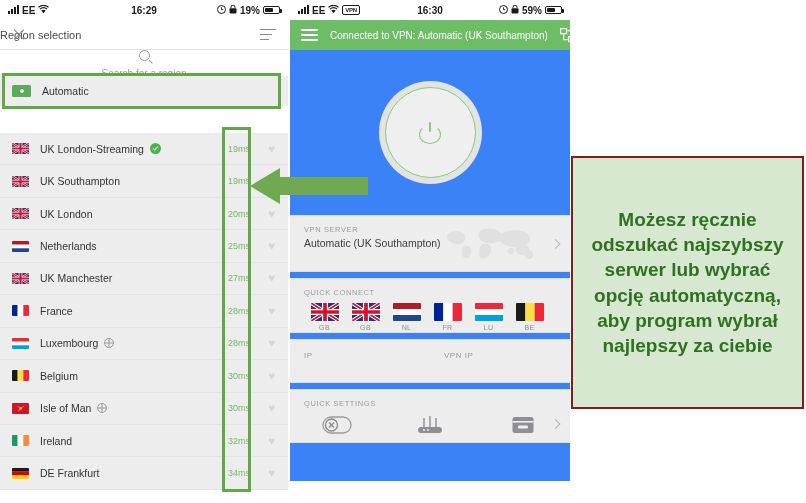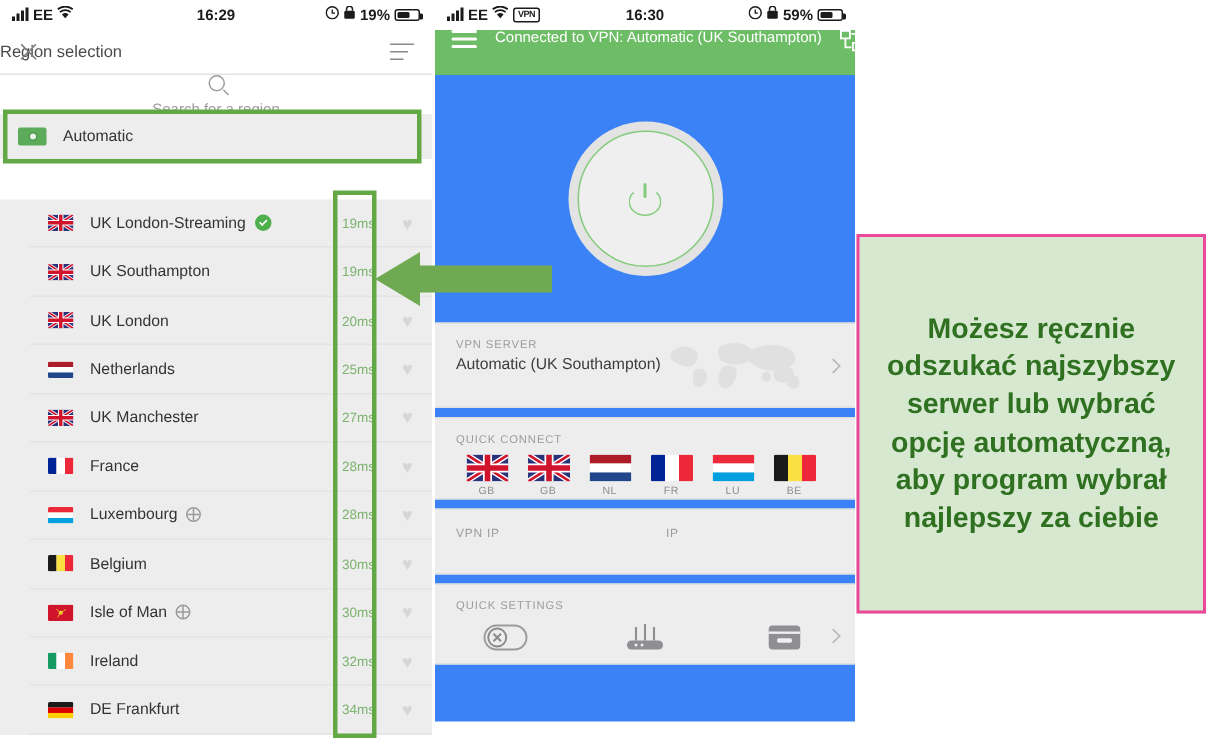--- a/index.html
+++ b/index.html
@@ -73,21 +73,21 @@
     width:19px;height:12px;background:#5cab5a;border-radius:1.5px;
     display:flex;align-items:center;justify-content:center;flex:none;
   }
   .auto-badge i{width:6px;height:6px;border-radius:50%;background:#e9f2e9;border:1px solid #4e9a4c;box-sizing:border-box;}
   .hl-auto{
     position:absolute;left:2px;right:7px;top:-3px;bottom:-3px;
     border:3px solid #62a844;box-sizing:border-box;
     pointer-events:none;
   }
 
-  .l-list{position:absolute;left:0;right:0;top:133px;bottom:13px;background:#ededed;padding-left:20px;}
+  .l-list{position:absolute;left:0;right:0;top:133px;bottom:13px;background:#ededed;}
   .row{
     height:32.45px;display:flex;align-items:center;
     padding:0 10px 0 12px;box-sizing:border-box;
     border-bottom:1px solid #e3e3e3;
     font-size:10.5px;color:#333;position:relative;
   }
   .flag{width:17px;height:11px;flex:none;margin-right:11px;position:relative;overflow:hidden;border-radius:1px;}
   .row-name{white-space:nowrap;}
   .chk{
     width:11px;height:11px;border-radius:50%;background:#4fb14d;margin-left:6px;
@@ -111,21 +111,21 @@
   }
 
   
   .arrow{position:absolute;left:250px;top:166px;width:118px;height:40px;z-index:6;}
 
   
   #phone-right{
     position:absolute;left:290px;top:0;width:280px;height:503px;background:#fff;
   }
   .r-green-head{
-    background:#6cbd65;height:30px;display:flex;align-items:flex-start;
+    background:#6cbd65;height:30px;display:flex;align-items:center;
     padding:0 11px;box-sizing:border-box;gap:12px;
   }
   .burger{width:17px;height:12px;display:flex;flex-direction:column;justify-content:space-between;flex:none;}
   .burger span{display:block;height:2px;background:#fff;border-radius:1px;}
   .r-head-title{font-size:10px;color:#fff;white-space:nowrap;}
   .r-head-icon{margin-left:auto;width:16px;height:15px;flex:none;}
 
   .r-body{background:#3b82f6;position:absolute;left:0;right:0;top:50px;bottom:22px;}
   .power-area{height:165px;display:flex;align-items:center;justify-content:center;}
   .power-outer{
@@ -163,21 +163,21 @@
   .qc-code{font-size:7px;color:#8d8d8d;margin-top:3px;letter-spacing:.4px;}
   .ip-card{height:42px;margin-top:6px;display:flex;align-items:flex-start;}
   .ip-col{width:50%;padding:11px 0 0 14px;box-sizing:border-box;font-size:8px;color:#9b9b9b;letter-spacing:.5px;}
   .qs-card{height:52px;margin-top:6px;}
   .qs-icons{display:flex;align-items:center;padding-top:4px;}
   .qs-icons > div{flex:1;display:flex;justify-content:center;}
 
   
   #callout{
     position:absolute;left:571px;top:156px;width:233px;height:253px;
-    background:#d6e8cf;border:2px solid #ec4899;box-sizing:border-box;
+    background:#d6e8cf;border:2px solid #7f1d1d;box-sizing:border-box;
     display:flex;align-items:center;justify-content:center;
     text-align:center;
     color:#2f7021;font-size:19px;font-weight:bold;line-height:1.33;
     padding:0 8px;
   }
   .sep-right{position:absolute;left:570px;top:0;width:1px;height:503px;background:#fff;}
 </style>
 </head>
 <body>
 
@@ -526,22 +526,22 @@
                 <rect width="20" height="40" fill="#1a1a1a"></rect>
                 <rect x="20" width="20" height="40" fill="#fae042"></rect>
                 <rect x="40" width="20" height="40" fill="#ed2939"></rect>
               </svg></span>
             <div class="qc-code">BE</div>
           </div>
         </div>
     </div>
 
     <div class="card ip-card">
+      <div class="ip-col">IP</div>
       <div class="ip-col">VPN IP</div>
-      <div class="ip-col">IP</div>
     </div>
 
     <div class="card qs-card">
       <div class="card-label">QUICK SETTINGS</div>
       <div class="qs-icons">
         <div>
           <svg width="30" height="18" viewBox="0 0 30 18">
             <rect x="1" y="1" width="28" height="16" rx="8" fill="none" stroke="#9b9b9b" stroke-width="1.3"></rect>
             <circle cx="9.5" cy="9" r="6" fill="none" stroke="#8a8a8a" stroke-width="1.3"></circle>
             <path d="M7 6.5l5 5M12 6.5l-5 5" stroke="#8a8a8a" stroke-width="1.3"></path>

